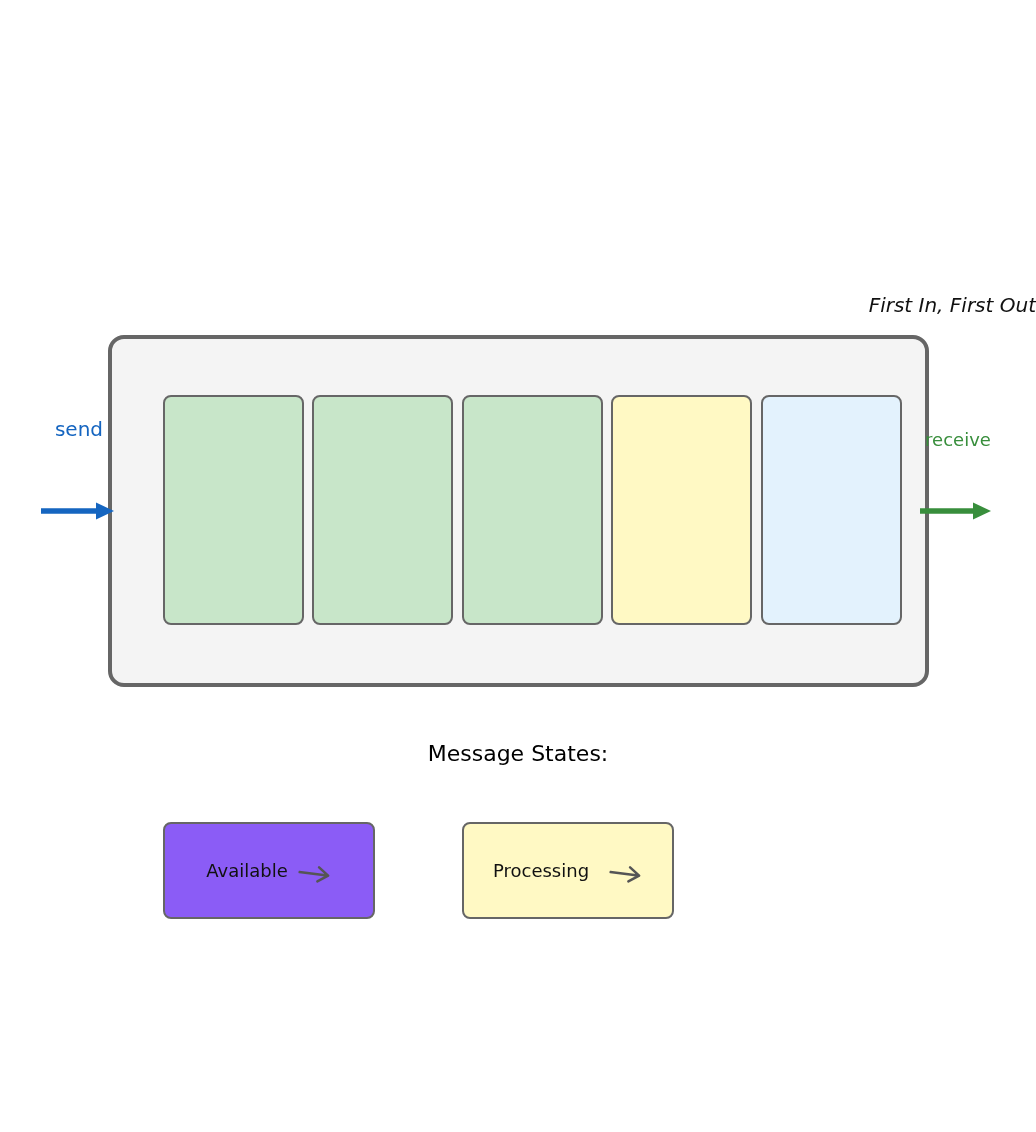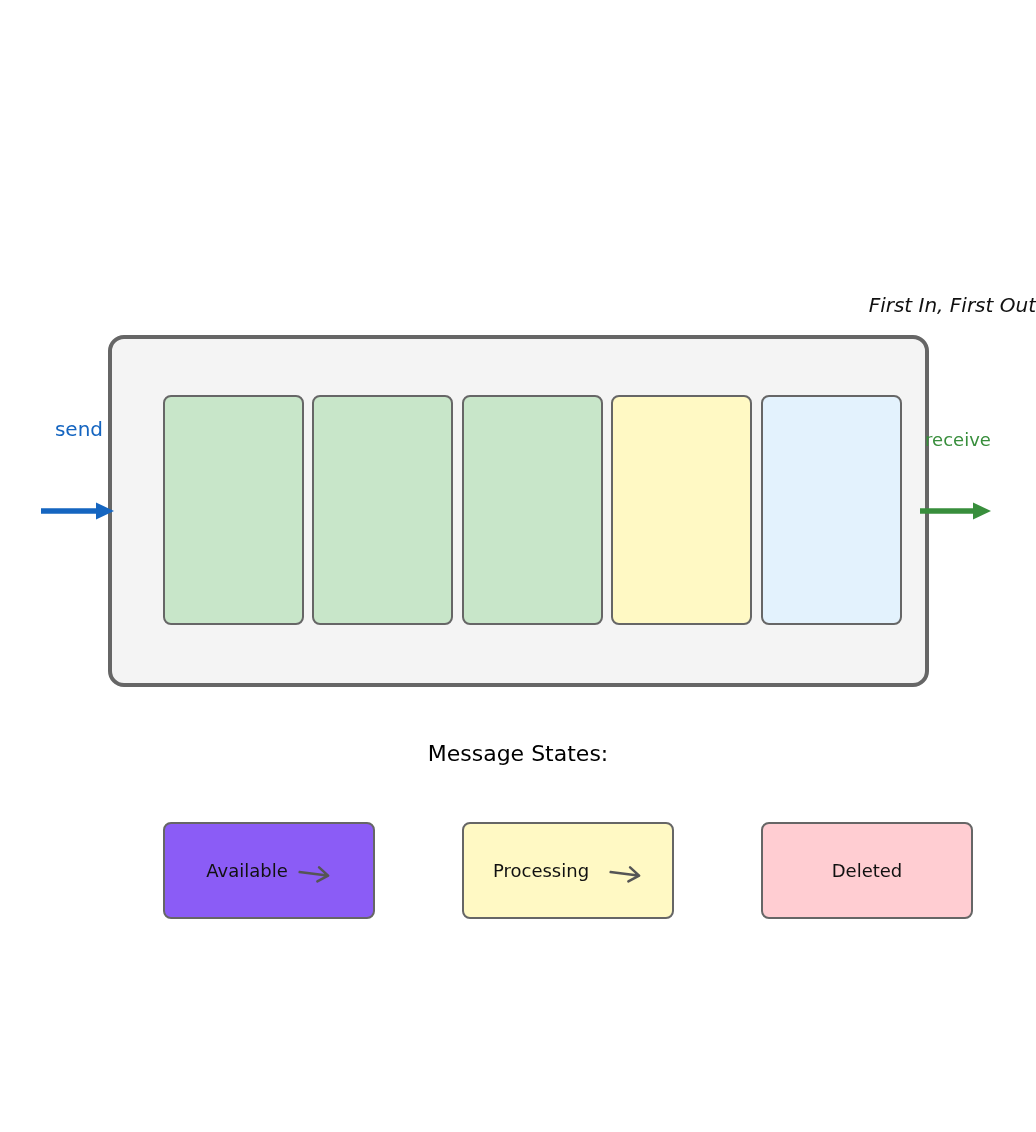--- a/index.html
+++ b/index.html
@@ -145,17 +145,14 @@
 
   <div class="legend-card legend-card-2" style="background: rgb(255, 249, 196);">
     <span>Processing</span>
     <span class="legend-arrow" style="color: rgb(85, 85, 85);">
       <svg width="34" height="18" viewBox="0 0 34 18">
         <path d="M1 9 H29 M20 2 L30 9 L20 16" fill="none" stroke="currentColor" stroke-width="2.5" stroke-linecap="round" stroke-linejoin="round"></path>
       </svg>
     </span>
   </div>
 
-  <div class="legend-card legend-card-3" style="background: rgb(255, 205, 210);">
-    <span>Deleted</span>
-  </div>
 
 </div>
 
 </body></html>

